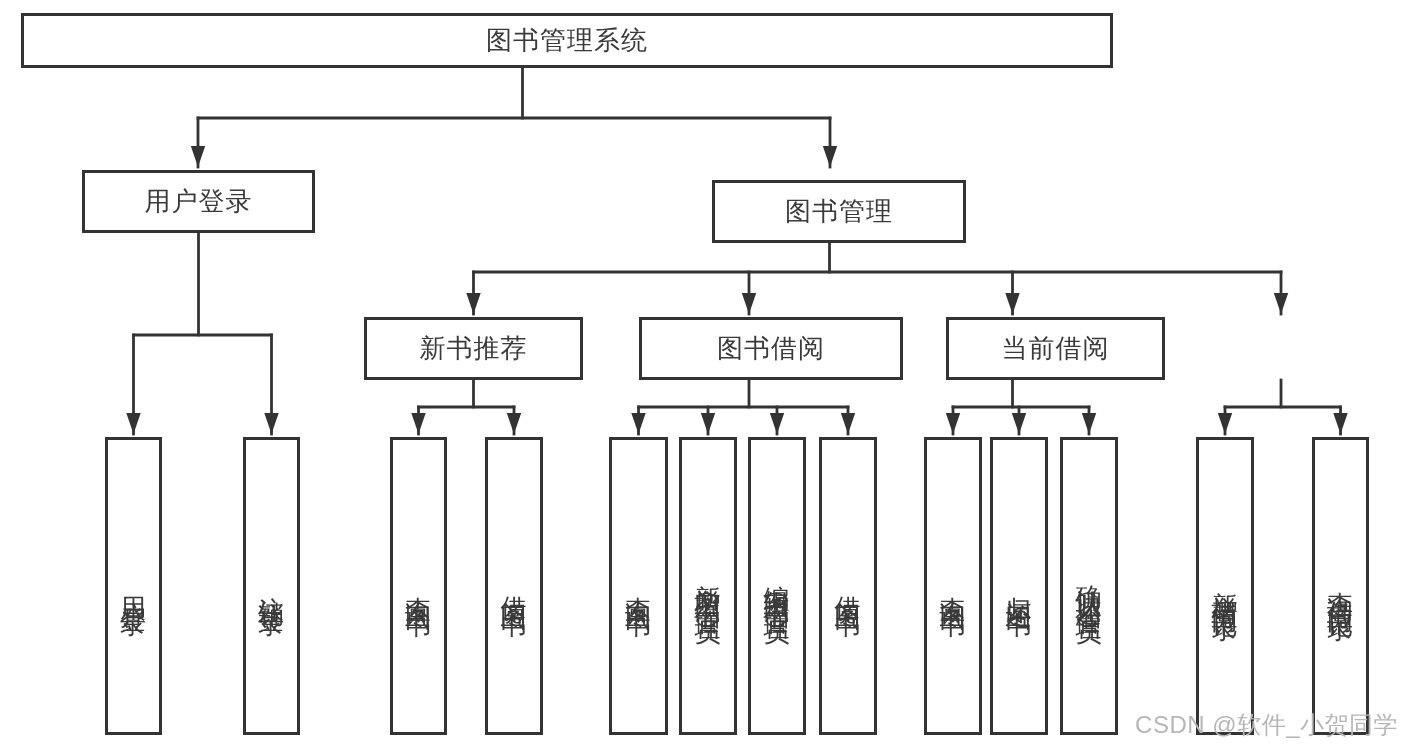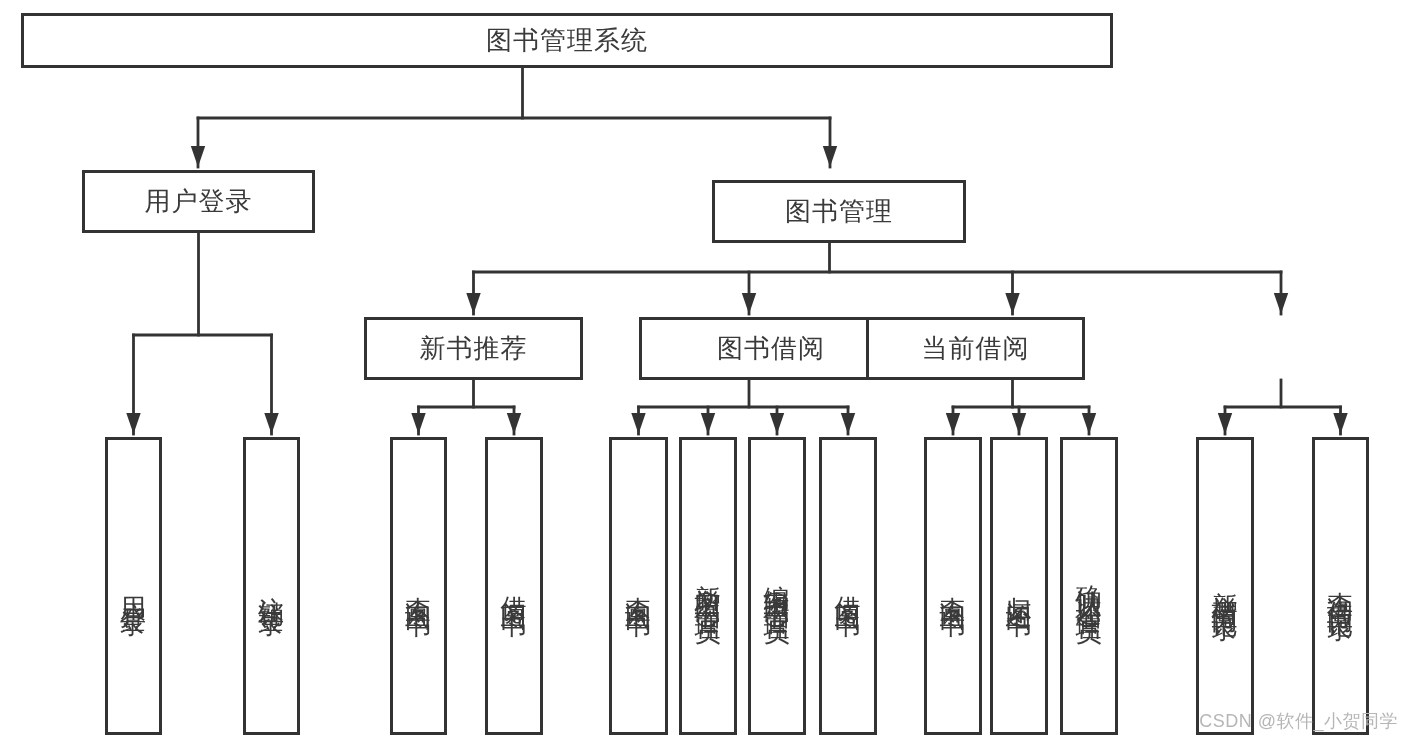--- a/index.html
+++ b/index.html
@@ -36,21 +36,21 @@
   .box .vlabel {
     writing-mode: vertical-lr;
     letter-spacing: 5px;
     line-height: 1;
     white-space: nowrap;
   }
   .watermark {
     position: absolute;
     right: 7px;
     top: 709px;
-    font-size: 18px;
+    font-size: 24px;
     letter-spacing: 0.5px;
     color: #b6b6b6;
     z-index: 3;
     white-space: nowrap;
   }
 </style>
 </head>
 <body>
 
 <div class="stage">
@@ -115,21 +115,21 @@
   <div class="box" style="left:712px;top:180px;width:254px;height:63px">
     <span class="label">图书管理</span>
   </div>
 
   <div class="box" style="left:364px;top:317px;width:219px;height:63px">
     <span class="label">新书推荐</span>
   </div>
   <div class="box" style="left:639px;top:317px;width:264px;height:63px">
     <span class="label">图书借阅</span>
   </div>
-  <div class="box" style="left:866px;top:317px;width:219px;height:63px">
+  <div class="box" style="left:946px;top:317px;width:219px;height:63px">
     <span class="label">当前借阅</span>
   </div>
 
   <div class="box" style="left:105px;top:437px;width:57px;height:298px">
     <span class="vlabel">用户登录</span>
   </div>
   <div class="box" style="left:243px;top:437px;width:57px;height:298px">
     <span class="vlabel">注销登录</span>
   </div>
 

